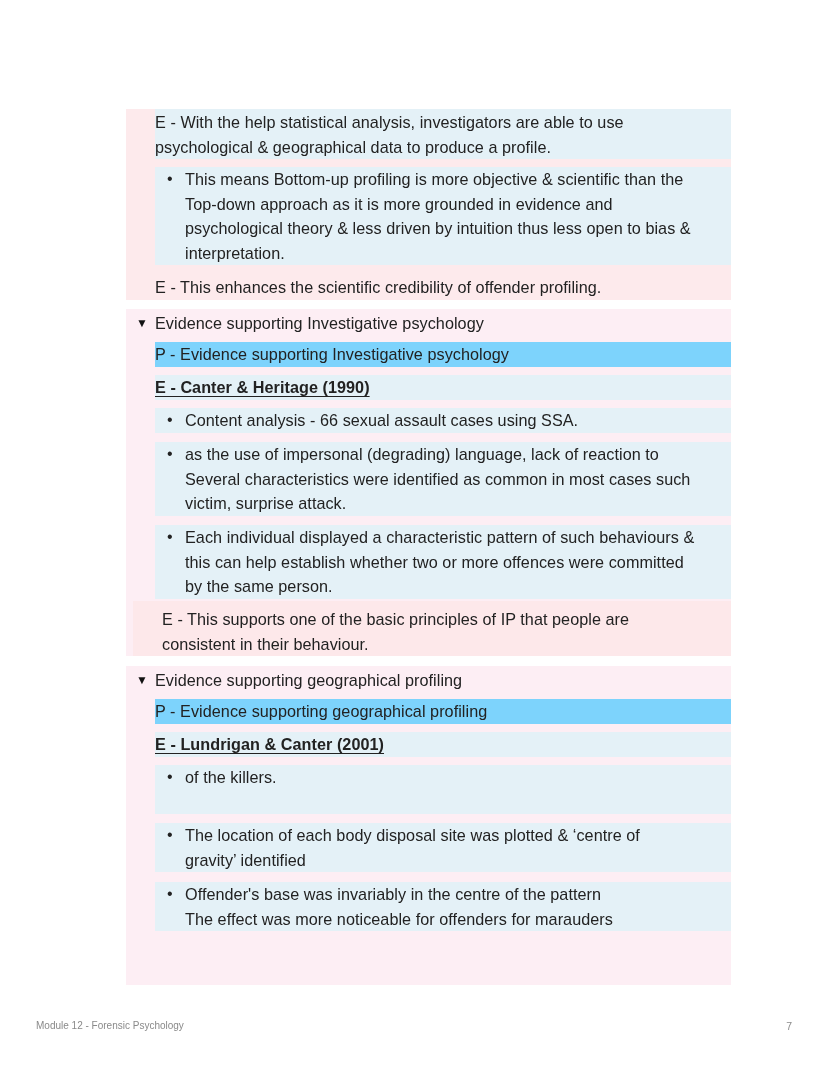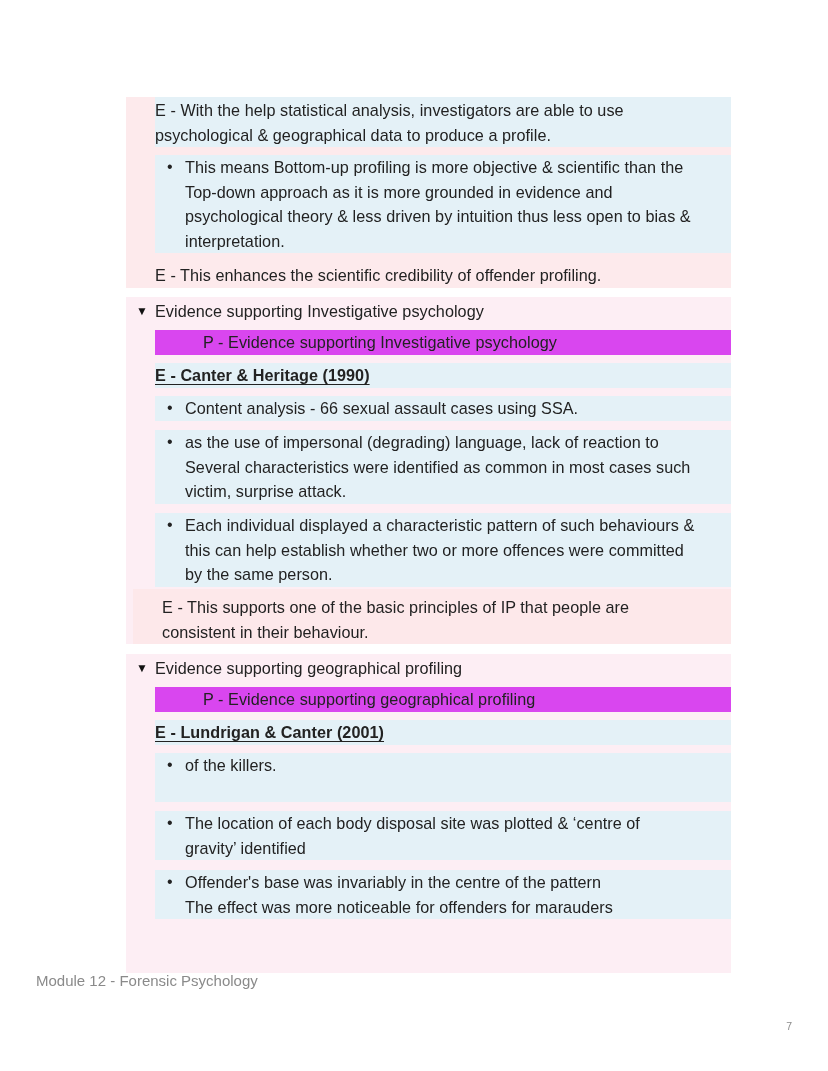--- a/index.html
+++ b/index.html
@@ -1,44 +1,44 @@
 <!DOCTYPE html>
 <html><head>
 <meta charset="utf-8">
 <style>
   * { box-sizing: border-box; margin: 0; padding: 0; }
   html, body { width: 828px; height: 1071px; background: #ffffff; overflow: hidden; }
   body { font-family: "Liberation Sans", "DejaVu Sans", sans-serif; color: #1f1f1f; position: relative; }
 
   .page { position: absolute; left: 0; top: 0; width: 828px; height: 1071px; }
 
-  .block { position: absolute; left: 126px; width: 605px; }
+  .block { position: absolute; left: 126px; width: 605px; margin-top: 12px; }
   .text { font-size: 16.2px; line-height: 24.5px; color: #222; letter-spacing: 0.05px; }
 
   
   .blk-top { top: 97px; height: 191px; background: #fdeaec; }
   .row-blue { background: #e4f1f7; }
-  .row-orange { background: #d946ef; padding-left: 48px; }
+  .row-orange { background: #7dd3fc; }
   .row-salmon { background: #fde8ea; }
 
   .toggle-block { background: #fdeef4; }
   .blk-ip { top: 297px; height: 347px; }
   .blk-geo { top: 654px; height: 319px; }
 
   .abs { position: absolute; }
 
   .toggle-head { position: absolute; left: 10px; top: 2px; display: flex; align-items: flex-start; }
   .tri { font-size: 12px; width: 19px; line-height: 24.5px; color: #111; }
 
   .bul { position: absolute; left: 29px; right: 0; padding-left: 30px; }
   .bul .dot { position: absolute; left: 12px; top: 0; font-size: 16px; line-height: 24.5px; }
 
   .study { font-weight: bold; text-decoration: underline; text-underline-offset: 3px; }
 
-  .footer-left { position: absolute; left: 36px; top: 972px; font-size: 15px; color: #8a8a8a; text-align: center; }
+  .footer-left { position: absolute; left: 36px; top: 1020px; font-size: 10px; color: #8a8a8a; text-align: center; }
   .footer-right { position: absolute; right: 36px; top: 1020px; font-size: 10.5px; color: #8a8a8a; }
 </style>
 </head>
 <body>
 
 <div class="page">
 
   <div class="block blk-top">
     <div class="abs row-blue text" style="left:29px; right:0; top:0; height:50px; padding-top:1px;">
       <div>E - With the help statistical analysis, investigators are able to use</div>

